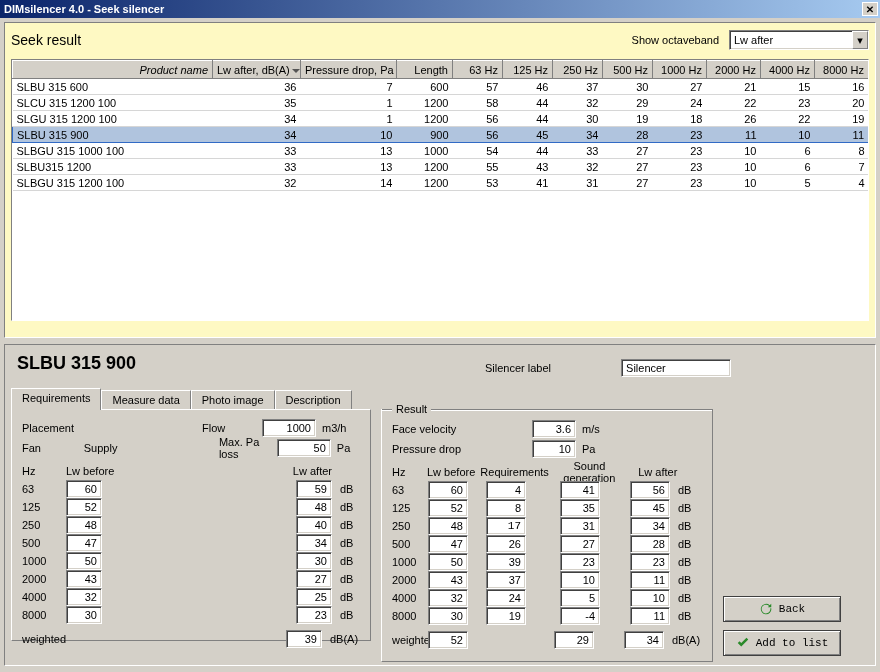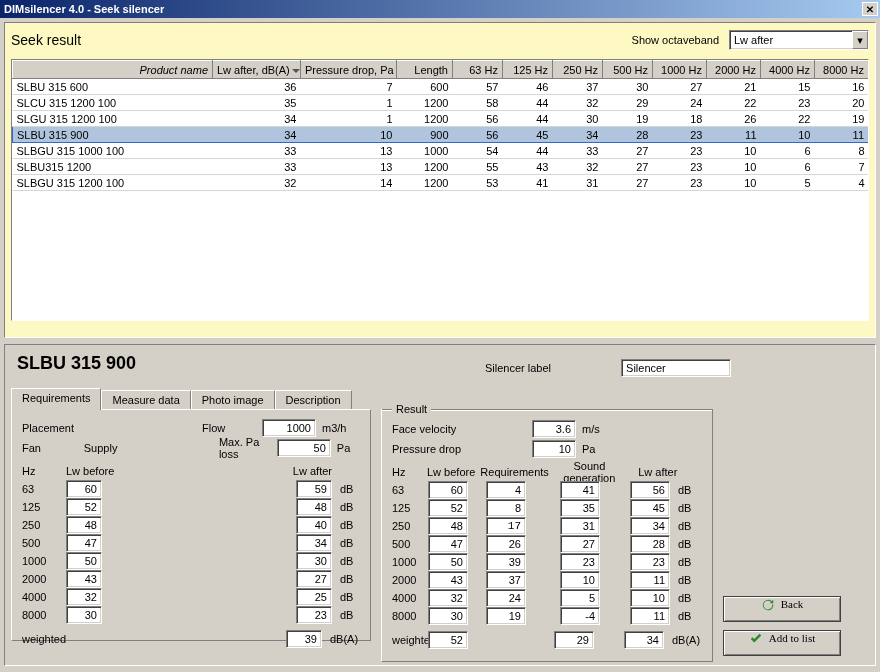--- a/index.html
+++ b/index.html
@@ -250,25 +250,25 @@
     gap: 8px;
     padding-bottom: 6px;
     padding-right: 2px;
   }
   .btn3d {
     height: 26px;
     background: #d4d0c8;
     border: 1px solid #404040;
     box-shadow: inset 1px 1px 0 #fff, inset -1px -1px 0 #808080;
     display: flex;
-    align-items: flex-start;
+    align-items: center;
     justify-content: center;
     gap: 6px;
     cursor: default;
-    font-family: Liberation Serif, serif;
+    font-family: Liberation Mono, monospace;
     font-size: 11px;
   }
   svg.icon { width: 14px; height: 14px; }
   .sort-ind {
     display: inline-block;
     width: 0; height: 0;
     border-left: 4px solid transparent;
     border-right: 4px solid transparent;
     border-top: 4px solid #555;
     margin-left: 2px;

